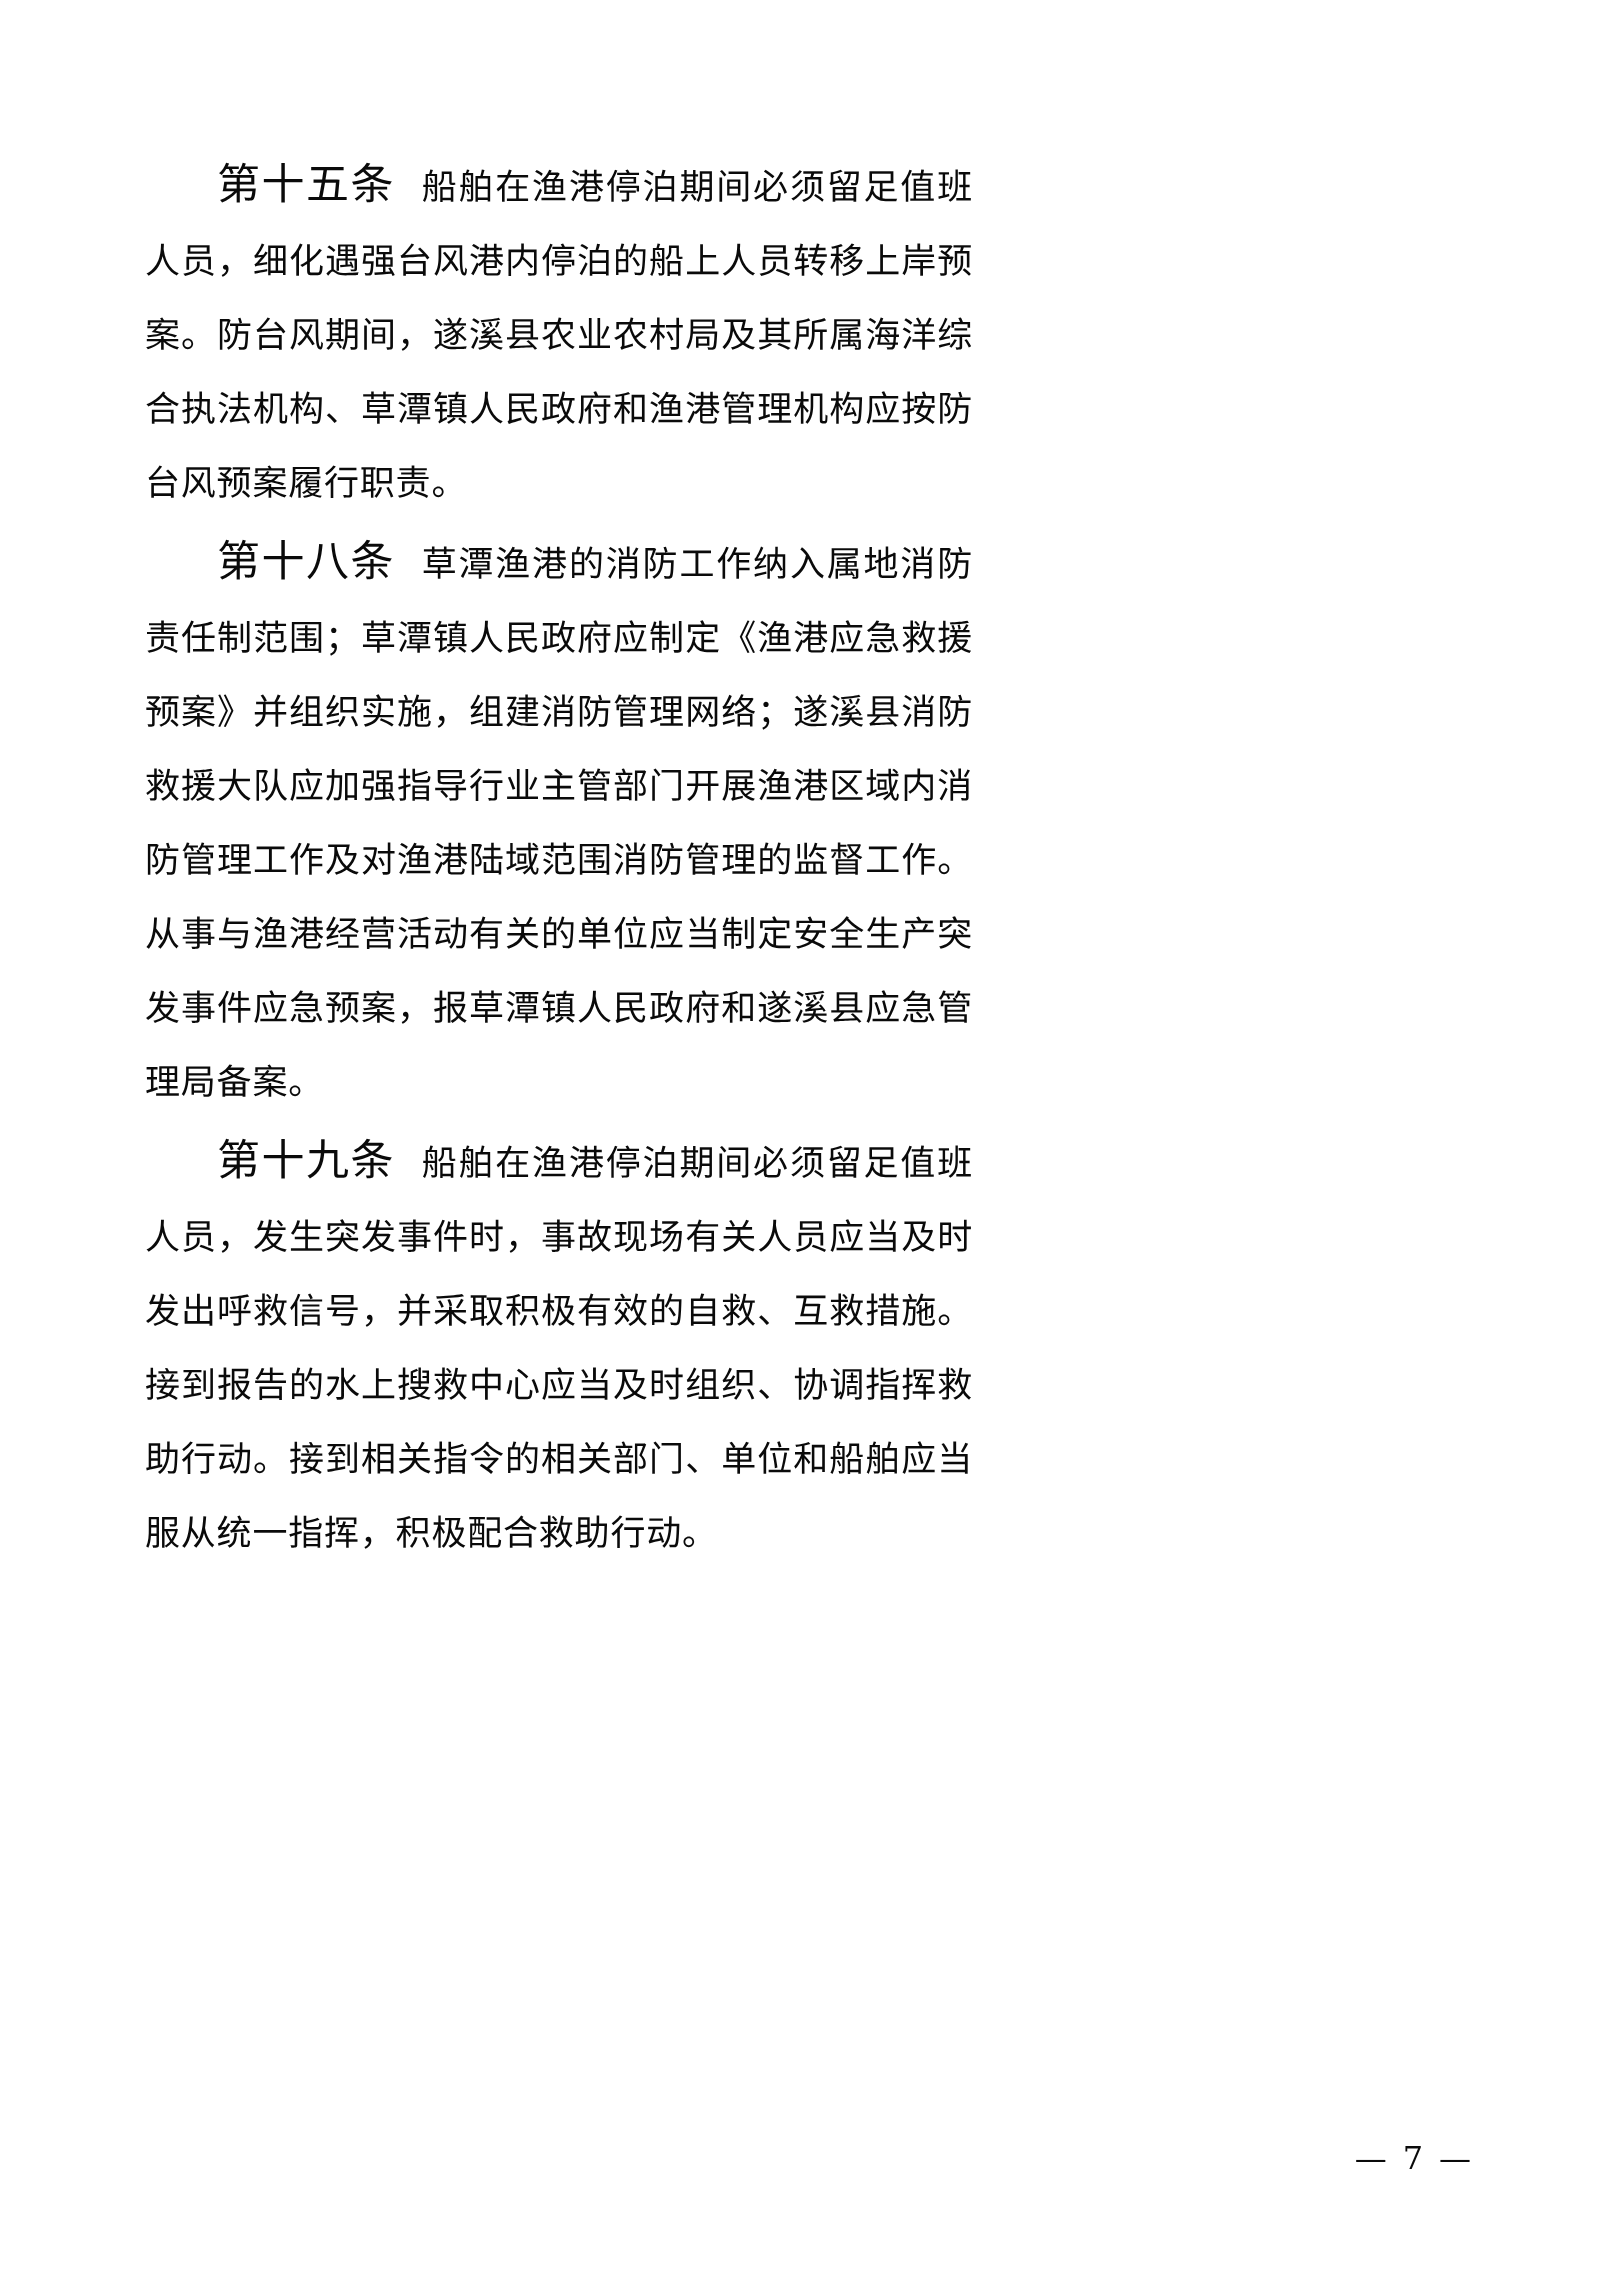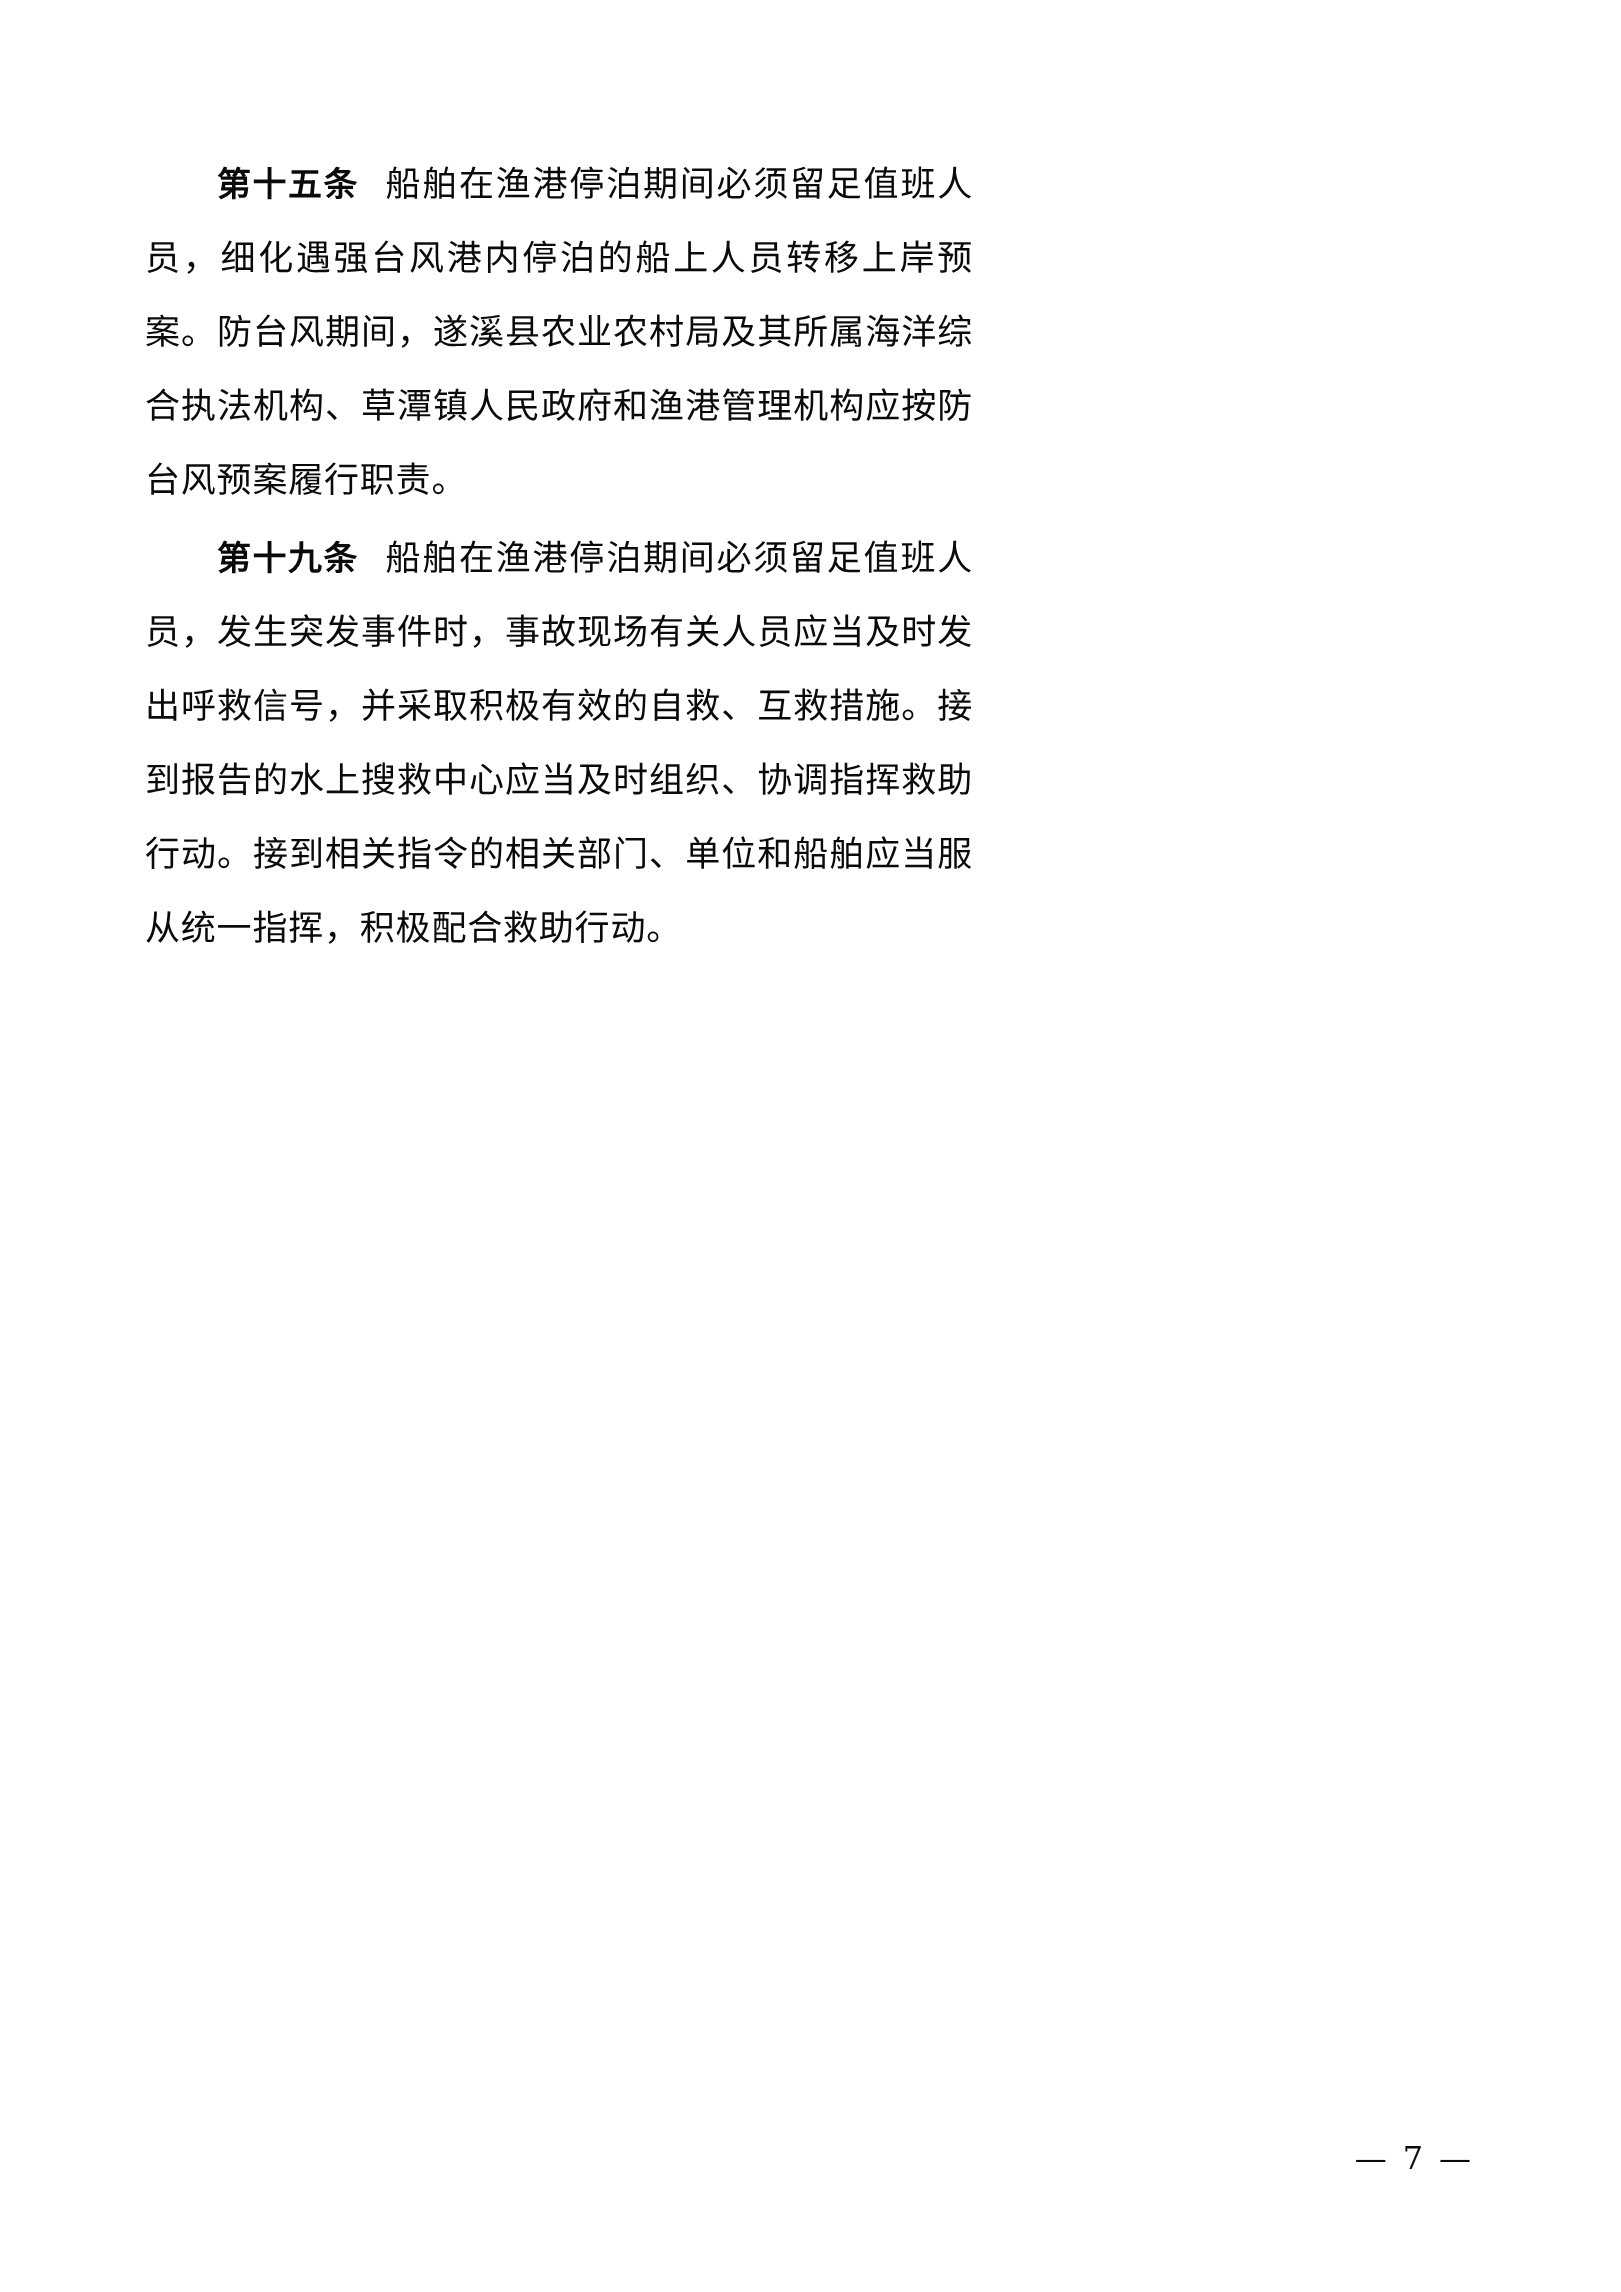--- a/index.html
+++ b/index.html
@@ -34,22 +34,22 @@
     line-height: 74px;
     text-align: justify;
     text-justify: inter-character;
     text-indent: 72px;
     letter-spacing: 0.8px;
     color: #0a0a0a;
     word-break: break-all;
   }
   .article .art-no {
     font-family: "DejaVu Sans", "Liberation Sans", sans-serif;
-    font-weight: bold;
-    font-size: 34px;
+    font-weight: normal;
+    font-size: 43px;
     letter-spacing: 0.5px;
   }
   .art-gap {
     display: inline-block;
     width: 25.5px;
   }
   .page-number {
     position: absolute;
     right: 147px;
     bottom: 116px;
@@ -64,20 +64,21 @@
 <body>
 
 <div class="page">
 
   <div class="content">
 
     <p class="article"><span class="art-no">第十五条</span><span class="art-gap"></span><span>船舶在渔港停泊期间必须留足值班人员，细化遇强台风港内停泊的船上人员转移上岸预案。防台风期间，遂溪县农业农村局及其所属海洋综合执法机构、草潭镇人民政府和渔港管理机构应按防台风预案履行职责。</span></p>
 
 
 
+    <p class="article"><span class="art-no">第十八条</span><span class="art-gap"></span><span>草潭渔港的消防工作纳入属地消防责任制范围；草潭镇人民政府应制定《渔港应急救援预案》并组织实施，组建消防管理网络；遂溪县消防救援大队应加强指导行业主管部门开展渔港区域内消防管理工作及对渔港陆域范围消防管理的监督工作。从事与渔港经营活动有关的单位应当制定安全生产突发事件应急预案，报草潭镇人民政府和遂溪县应急管理局备案。</span></p>
 
     <p class="article"><span class="art-no">第十九条</span><span class="art-gap"></span><span>船舶在渔港停泊期间必须留足值班人员，发生突发事件时，事故现场有关人员应当及时发出呼救信号，并采取积极有效的自救、互救措施。接到报告的水上搜救中心应当及时组织、协调指挥救助行动。接到相关指令的相关部门、单位和船舶应当服从统一指挥，积极配合救助行动。</span></p>
 
   </div>
 
   <div class="page-number">— 7 —</div>
 
 </div>
 
 

